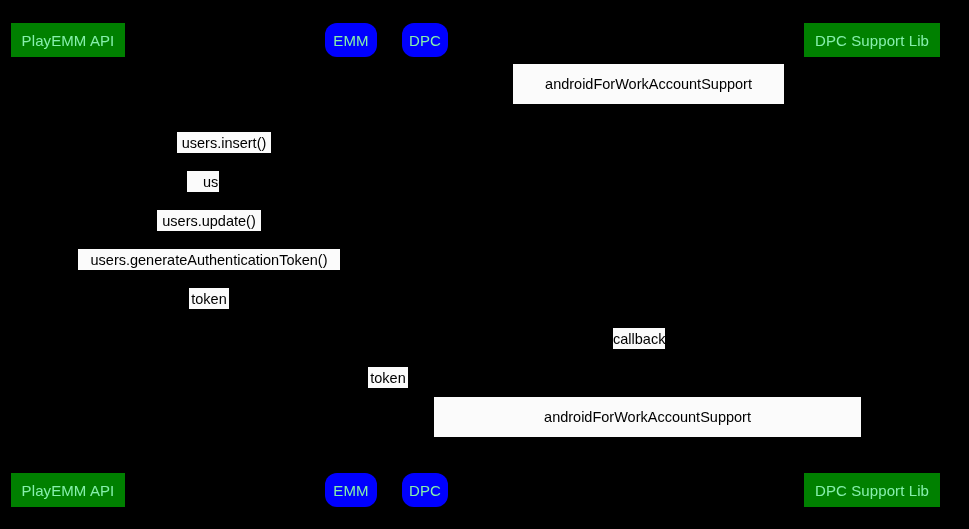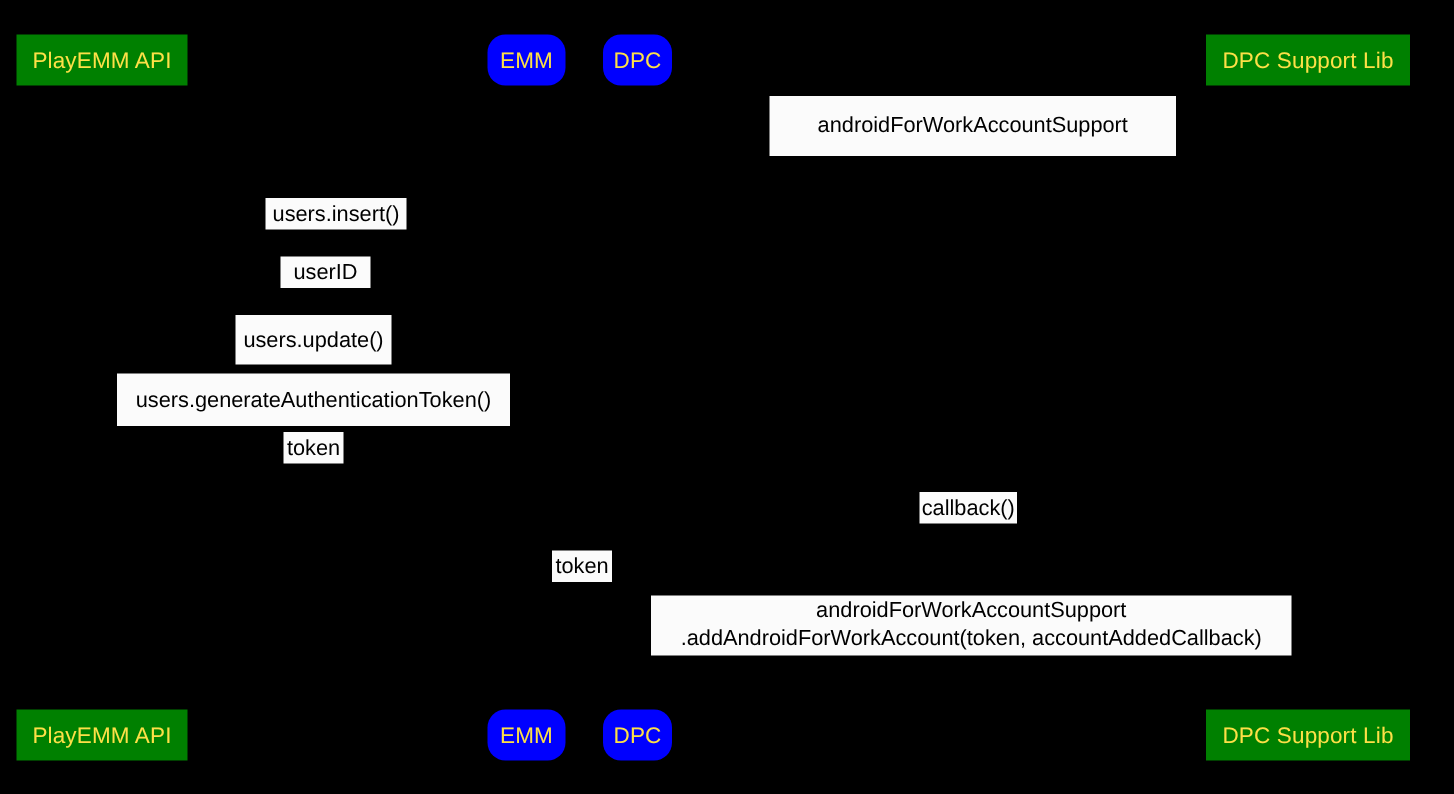--- a/index.html
+++ b/index.html
@@ -22,21 +22,21 @@
     width: 969px;
     height: 529px;
     background: #000000;
   }
   .participant {
     position: absolute;
     box-sizing: border-box;
     display: flex;
     align-items: center;
     justify-content: center;
-    color: #fde047;
+    color: #86efac;
     font-size: 15px;
     line-height: 1;
     letter-spacing: 0.1px;
     white-space: nowrap;
   }
   .participant.green { background: #008000; }
   .participant.blue  { background: #0000ff; border-radius: 12px; }
 
   .msg {
     position: absolute;
@@ -82,35 +82,34 @@
     </div>
     <div class="participant green" style="left: 804px; top: 473px; width: 136px; height: 34px;">
       <span>DPC Support Lib</span>
     </div>
     <div class="msg two-line" style="left: 513px; top: 64px; width: 271px; height: 40px;">
       <span class="line">androidForWorkAccountSupport</span>
     </div>
     <div class="msg" style="left: 162px; top: 132px; width: 94px; height: 21px; margin-left: 15px;">
       <span class="line">users.insert()</span>
     </div>
-    <div class="msg" style="left: 187px; top: 171px; width: 60px; height: 21px;">
+    <div class="msg" style="left: 187px; top: 171px; width: 32px; height: 21px; padding-left: 16px;">
       <span class="line">userID</span>
     </div>
-    <div class="msg" style="left: 157px; top: 210px; width: 104px; height: 33px; align-items: center;">
+    <div class="msg" style="left: 157px; top: 210px; width: 104px; height: 21px; align-items: center;">
       <span class="line">users.update()</span>
     </div>
-    <div class="msg" style="left: 78px; top: 249px; width: 262px; height: 35px;">
+    <div class="msg" style="left: 78px; top: 249px; width: 262px; height: 21px;">
       <span class="line">users.generateAuthenticationToken()</span>
     </div>
     <div class="msg" style="left: 189px; top: 288px; width: 40px; height: 21px;">
       <span class="line">token</span>
     </div>
-    <div class="msg" style="left: 613px; top: 328px; width: 65px; height: 21px;">
+    <div class="msg" style="left: 613px; top: 328px; width: 52px; height: 21px;">
       <span class="line">callback()</span>
     </div>
     <div class="msg" style="left: 368px; top: 367px; width: 40px; height: 21px;">
       <span class="line">token</span>
     </div>
     <div class="msg two-line" style="left: 434px; top: 397px; width: 427px; height: 40px;">
       <span class="line">androidForWorkAccountSupport</span>
-      <span class="line">.addAndroidForWorkAccount(token, accountAddedCallback)</span>
     </div>
   </div>
 
 </body></html>

